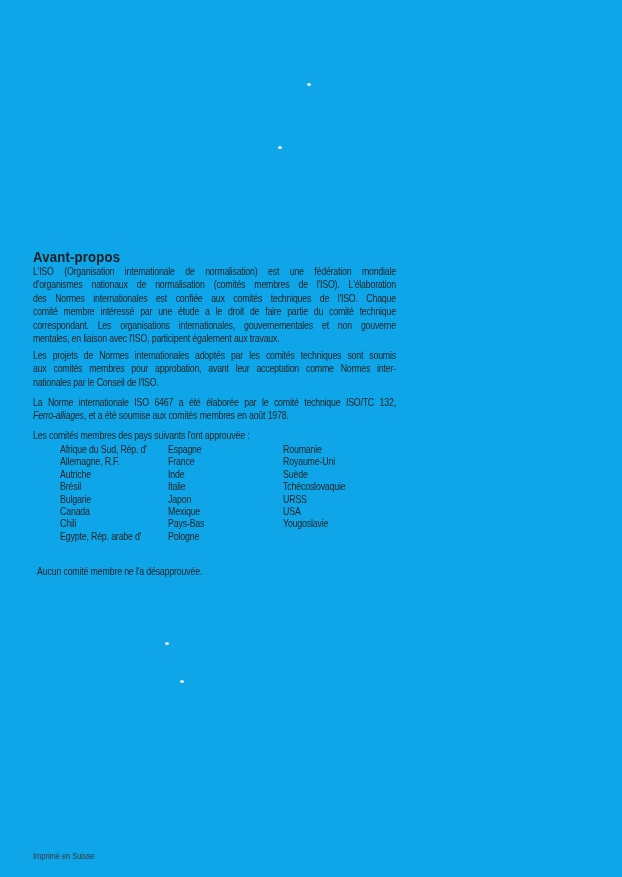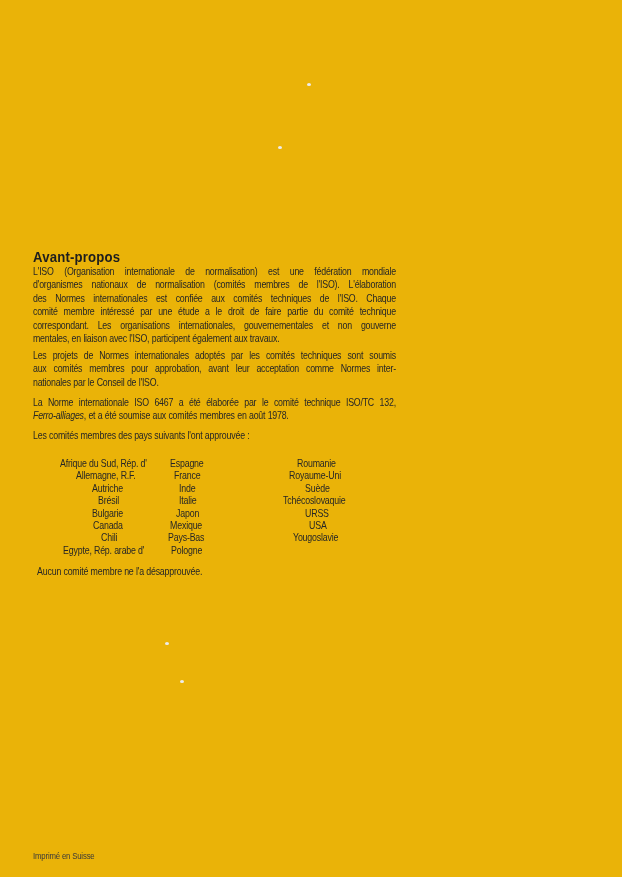--- a/index.html
+++ b/index.html
@@ -4,21 +4,21 @@
 <style>
   html, body {
     margin: 0;
     padding: 0;
     background: #ffffff;
   }
   .page {
     position: relative;
     width: 622px;
     height: 877px;
-    background: #eab308;
+    background: #0ea5e9;
     overflow: hidden;
     font-family: "Liberation Sans", "DejaVu Sans", sans-serif;
     color: #262626;
   }
   .abs { position: absolute; }
 
   
   .cond {
     display: inline-block;
     transform: scaleX(0.865);
@@ -55,25 +55,24 @@
   .p-standard { top: 396px; }
 
   .approval-intro {
     left: 33px;
     top: 430px;
     font-size: 10.2px;
     letter-spacing: -0.2px;
   }
 
   .members-col {
-    top: 458px;
+    top: 444px;
     font-size: 10.2px;
     letter-spacing: -0.2px;
     line-height: 12.4px;
-    text-align: center;
   }
   .col-1 { left: 60px; }
   .col-2 { left: 168px; }
   .col-3 { left: 283px; }
 
   .no-disapproval {
     left: 37px;
     top: 566px;
     font-size: 10.2px;
     letter-spacing: -0.2px;

